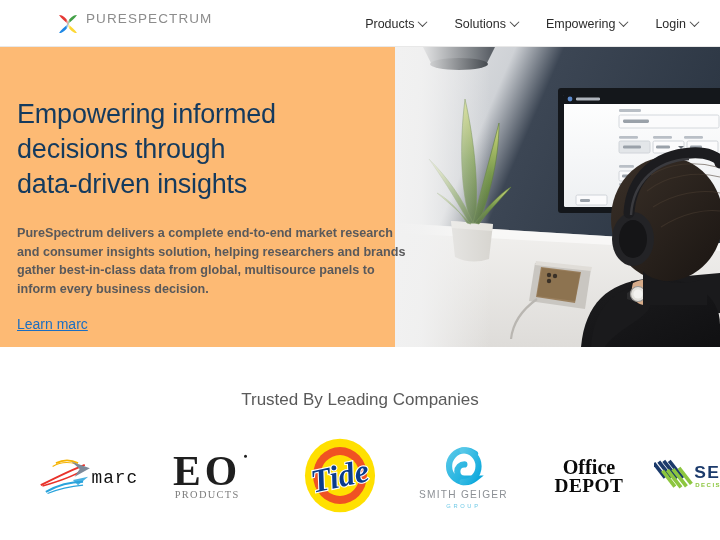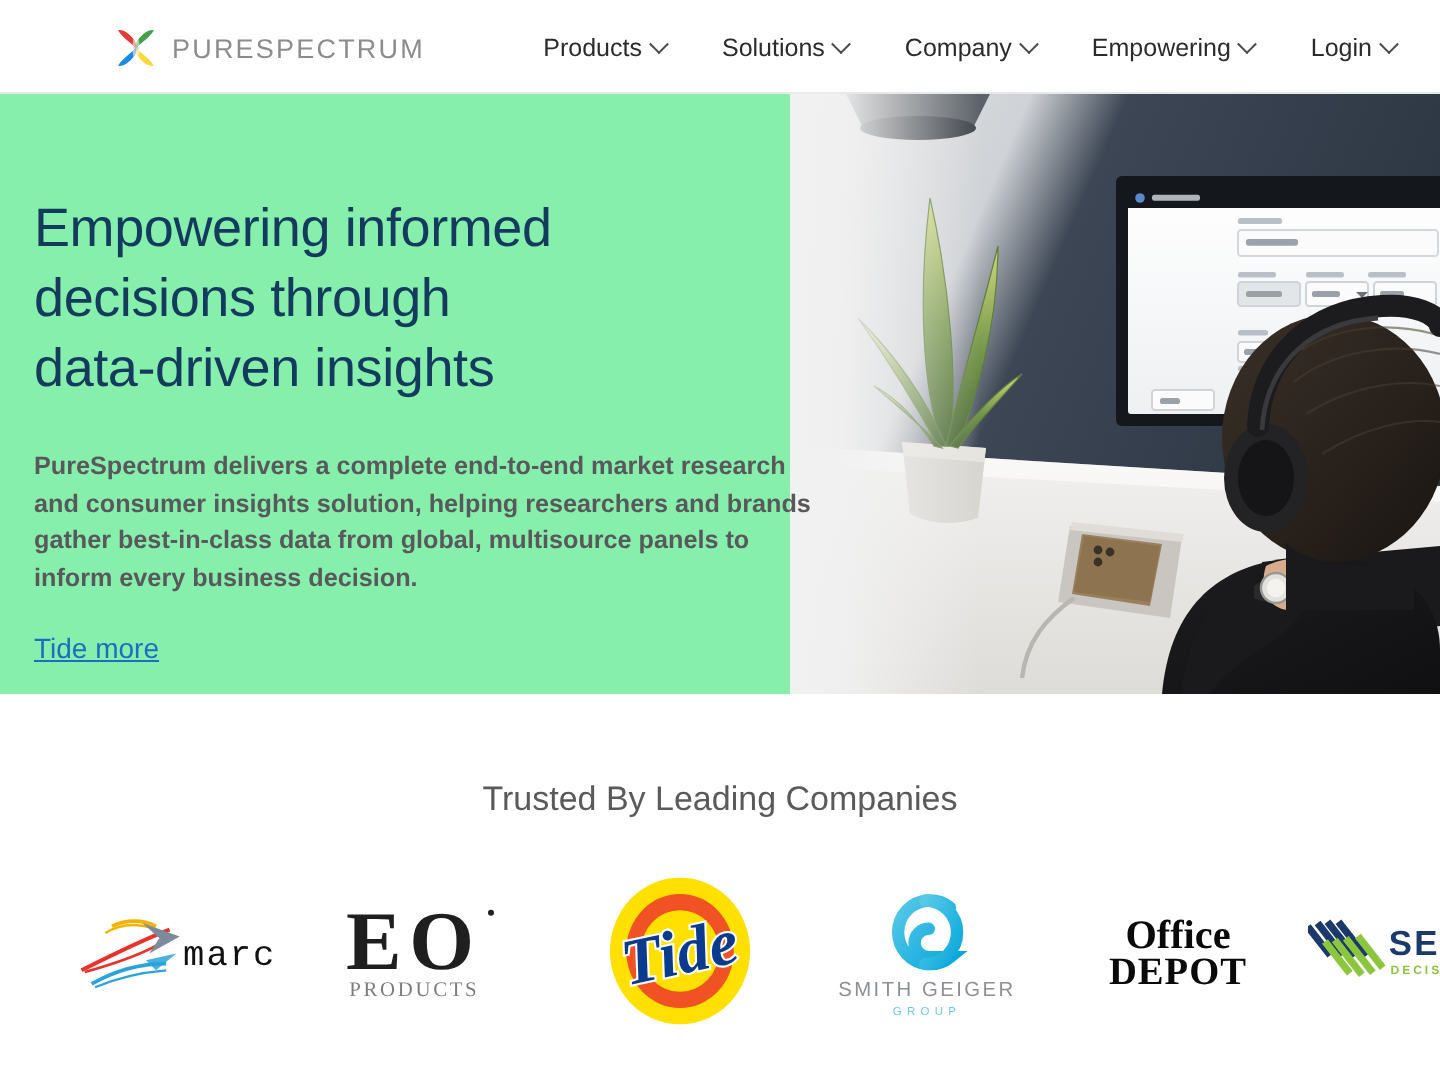--- a/index.html
+++ b/index.html
@@ -16,21 +16,21 @@
   .header {
     position: absolute; top: 0; left: 0;
     width: 720px; height: 47px;
     background: #ffffff;
     border-bottom: 1px solid #e8e8e8;
     display: flex; align-items: center;
     z-index: 30;
   }
   .logo-wrap {
     position: absolute; left: 55px; top: 11px;
-    display: flex; align-items: center; gap: 5px;
+    display: flex; align-items: flex-start; gap: 5px;
   }
   .logo-mark { width: 26px; height: 26px; display:block; }
   .logo-text {
     font-size: 13.5px; letter-spacing: 1.1px;
     color: #8c8c8c; font-weight: 400;
     font-family: "Liberation Sans", sans-serif;
     white-space: nowrap;
   }
   .nav {
     position: absolute; right: 8px; top: 0; height: 47px;
@@ -46,21 +46,21 @@
     display:inline-block; width:7px; height:7px;
     border-right: 1.3px solid #4a4a4a;
     border-bottom: 1.3px solid #4a4a4a;
     transform: rotate(45deg) translate(-1px,-1px);
   }
 
   
   .hero {
     position: absolute; top: 47px; left: 0;
     width: 720px; height: 300px;
-    background: #86efac;
+    background: #fdba74;
     overflow: hidden;
   }
   .hero-photo {
     position: absolute; right: 0; top: 0;
     width: 325px; height: 300px;
     overflow: hidden;
   }
   .hero-fade {
     position: absolute; left: 0; top: 0;
     width: 95px; height: 300px;
@@ -130,24 +130,20 @@
       <span class="logo-text">PURESPECTRUM</span>
     </div>
 
     <div class="nav">
       <div class="nav-item">
         <span>Products</span>
         <i class="chev"></i>
       </div>
       <div class="nav-item">
         <span>Solutions</span>
-        <i class="chev"></i>
-      </div>
-      <div class="nav-item">
-        <span>Company</span>
         <i class="chev"></i>
       </div>
       <div class="nav-item">
         <span>Empowering</span>
         <i class="chev"></i>
       </div>
       <div class="nav-item">
         <span>Login</span>
         <i class="chev"></i>
       </div>
@@ -292,21 +288,21 @@
       <div class="hero-fade"></div>
     </div>
 
     <div class="hero-copy">
       <h1 class="hero-title">
         <span>Empowering informed</span><br>
         <span>decisions through</span><br>
         <span>data-driven insights</span>
       </h1>
       <p class="hero-para">PureSpectrum delivers a complete end-to-end market research and consumer insights solution, helping researchers and brands gather best-in-class data from global, multisource panels to inform every business decision.</p>
-      <a class="hero-link">Tide more</a>
+      <a class="hero-link">Learn marc</a>
     </div>
   </div>
 
   <div class="trusted">
     <div class="trusted-title">Trusted By Leading Companies</div>
 
     <div class="logo-row">
 
       <div class="brand b-marc">
         <svg viewBox="0 0 130 56" width="110" height="48">

